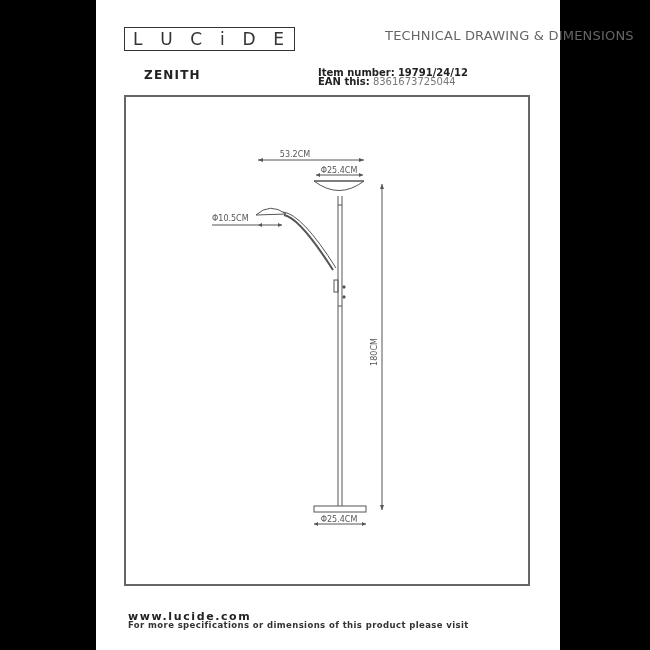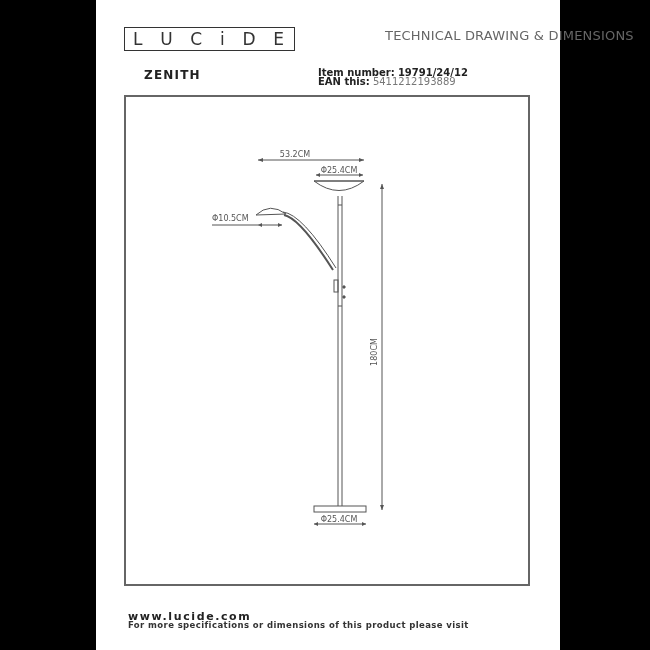--- a/index.html
+++ b/index.html
@@ -31,21 +31,21 @@
   <span>C</span>
   <span>i</span>
   <span>D</span>
   <span>E</span>
 </div>
 <div class="doc-type">TECHNICAL DRAWING &amp; DIMENSIONS</div>
 
 <div class="product">ZENITH</div>
 <div class="meta">
   <div><b>Item number:</b> <b>19791/24/12</b></div>
-  <div><b>EAN this:</b> <span class="val">5411212193889</span></div>
+  <div><b>EAN this:</b> <span class="val">8361673725044</span></div>
 </div>
 
 <div class="frame"></div>
 
 <svg class="drawing" width="650" height="650">
   <g stroke="#555" fill="none" stroke-width="1">
 
     <line x1="258" y1="160" x2="364" y2="160"></line>
     <path d="M258 160 l5 -2 v4 z M364 160 l-5 -2 v4 z" fill="#555" stroke="none"></path>
 

